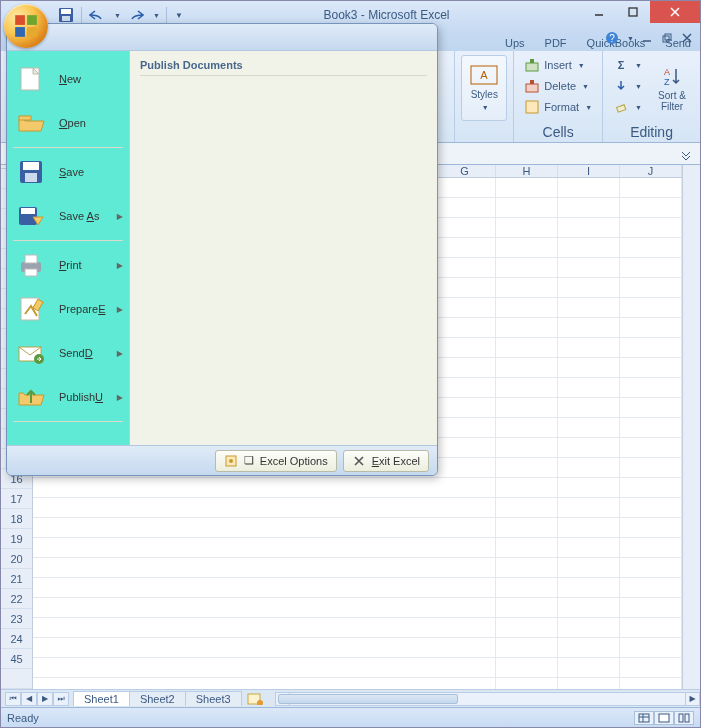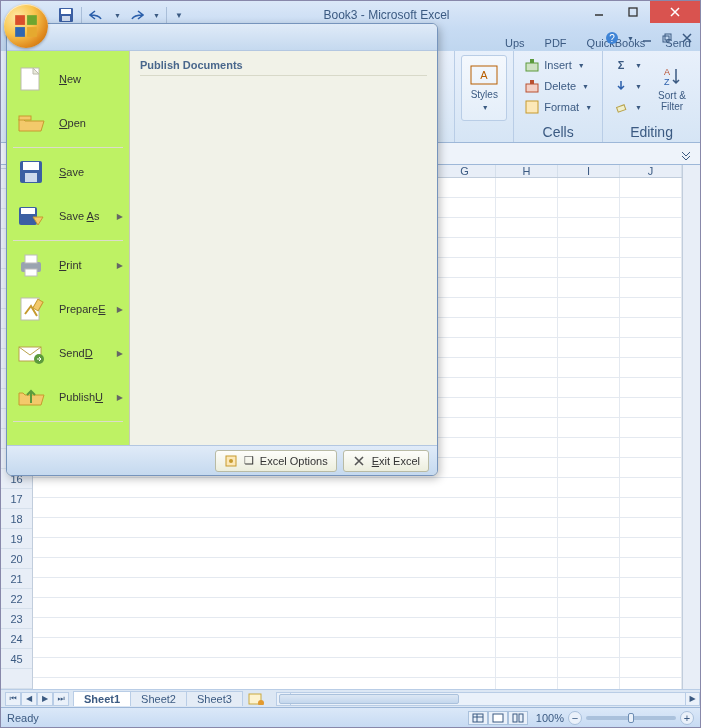--- a/index.html
+++ b/index.html
@@ -57,42 +57,42 @@
 .cells .row{height:20px;border-bottom:1px solid #e4e9f0;display:flex}
 .cells .cell{width:62px;border-right:1px solid #e4e9f0}
 .vscroll{width:18px;background:#e8eef7;border-left:1px solid #c1cddc}
 
 
 .sheetbar{height:18px;background:#dce7f4;border-top:1px solid #b9cde6;display:flex;align-items:center;font-size:11px;color:#3b5a82}
 .sheetbar .navset{display:flex;gap:0;margin:0 4px}
 .sheetbar .nav{width:16px;height:14px;display:flex;align-items:center;justify-content:center;background:#eaf1fa;border:1px solid #b9cde6;font-size:8px}
 .sheet-tab{padding:1px 10px;background:#fff;border:1px solid #b9cde6;border-bottom:none; margin-right:-1px}
 .sheet-tab.inactive{background:#e4ecf6}
-.sheet-tab.active{font-weight:bold}
+.sheet-tab.active{font-weight:normal}
 .new-sheet{width:20px;height:14px;margin-left:4px;display:flex;align-items:center;justify-content:center}
 .hscroll{flex:1;margin-left:10px;height:14px;background:#eaf1fa;border:1px solid #b9cde6;position:relative}
 .hscroll .thumb{position:absolute;left:2px;top:1px;width:180px;height:10px;background:linear-gradient(#dce7f4,#c4d7ed);border:1px solid #aac1dc;border-radius:2px}
 .hscroll .arrow{position:absolute;top:0;width:14px;height:100%;display:flex;align-items:center;justify-content:center;font-size:8px}
 .hscroll .arrow.l{left:0;border-right:1px solid #b9cde6}
 .hscroll .arrow.r{right:0;border-left:1px solid #b9cde6}
 
 
 .status{height:20px;background:linear-gradient(#dbe8f8,#c7dbf3);border-top:1px solid #9db7d8;display:flex;align-items:center;font-size:11px;color:#3b5a82;padding:0 6px}
 .status .views{margin-left:auto;display:flex;gap:0}
 .status .vbtn{width:20px;height:14px;border:1px solid #aac1dc;display:flex;align-items:center;justify-content:center;font-size:9px;background:#eaf1fa}
 .status .zoom{margin-left:8px;display:flex;align-items:center;gap:4px}
 .status .slider{width:90px;height:4px;background:#aac1dc;position:relative;border-radius:2px}
 .status .slider .knob{position:absolute;left:50%;top:-3px;width:6px;height:10px;background:#eaf1fa;border:1px solid #6d8db3;border-radius:2px;transform:translateX(-50%)}
 .status .zbtn{width:14px;height:14px;border:1px solid #aac1dc;border-radius:7px;display:flex;align-items:center;justify-content:center;background:#eaf1fa}
 
 
 .office-menu{position:absolute;left:5px;top:22px;width:432px;height:453px;z-index:15;border:1px solid #7694bc;border-radius:6px;background:#eceee1;box-shadow:2px 3px 8px rgba(0,0,0,.25);overflow:hidden;display:flex;flex-direction:column}
 .office-menu .menu-top{height:27px;background:linear-gradient(#e0ebf8,#c5d9ef);border-bottom:1px solid #b3c7e1}
 .office-menu .menu-body{flex:1;display:flex;background:#f1f2e8}
-.menu-left{width:123px;background:#bef264;border-right:1px solid #c9cab9;padding:6px 0;display:flex;flex-direction:column}
+.menu-left{width:123px;background:#5eead4;border-right:1px solid #c9cab9;padding:6px 0;display:flex;flex-direction:column}
 .menu-item{display:flex;align-items:center;gap:12px;padding:8px 8px;font-size:11px;color:#333;position:relative}
 .menu-item .ic{width:32px;height:28px;display:flex;align-items:center;justify-content:center}
 .menu-item .arrow{position:absolute;right:6px;font-size:8px;color:#666}
 .menu-item .lbl span.u{text-decoration:underline}
 .menu-sep{height:1px;background:#dcdccc;margin:2px 6px}
 .menu-right{flex:1;padding:6px 10px}
 .menu-right .hdr{font-size:11px;font-weight:bold;color:#49678c;padding:2px 0 4px;border-bottom:1px solid #d8d9c9}
 .menu-bottom{height:30px;background:linear-gradient(#e0ebf8,#c5d9ef);border-top:1px solid #b3c7e1;display:flex;align-items:center;justify-content:flex-end;gap:6px;padding:0 8px}
 .menu-bottom .mbtn{display:flex;align-items:center;gap:6px;font-size:11px;color:#333;padding:3px 8px;background:linear-gradient(#fdfdfb,#eceedd);border:1px solid #b9bba5;border-radius:3px}
 .menu-bottom .mbtn .ic{width:14px;height:14px;display:flex;align-items:center;justify-content:center}
@@ -553,28 +553,20 @@
           <rect x="1" y="1" width="10" height="8" fill="#fff" stroke="#3b5a82"></rect>
         </svg>
       </div>
     <div class="vbtn">
         <svg width="12" height="10">
           <rect x="1" y="1" width="4" height="8" fill="none" stroke="#3b5a82"></rect>
           <rect x="7" y="1" width="4" height="8" fill="none" stroke="#3b5a82"></rect>
         </svg>
       </div>
   </div>
-  <div class="zoom">
-    <span>100%</span>
-    <div class="zbtn">−</div>
-    <div class="slider">
-        <div class="knob"></div>
-      </div>
-    <div class="zbtn">+</div>
-  </div>
 </div>
 
 <div class="office-menu">
   <div class="menu-top"></div>
   <div class="menu-body">
     <div class="menu-left" id="menu-left">
         <div class="menu-item">
           <span class="ic">
             <svg width="28" height="26">
               <rect x="4" y="2" width="18" height="22" fill="#fff" stroke="#bcbcae"></rect>

